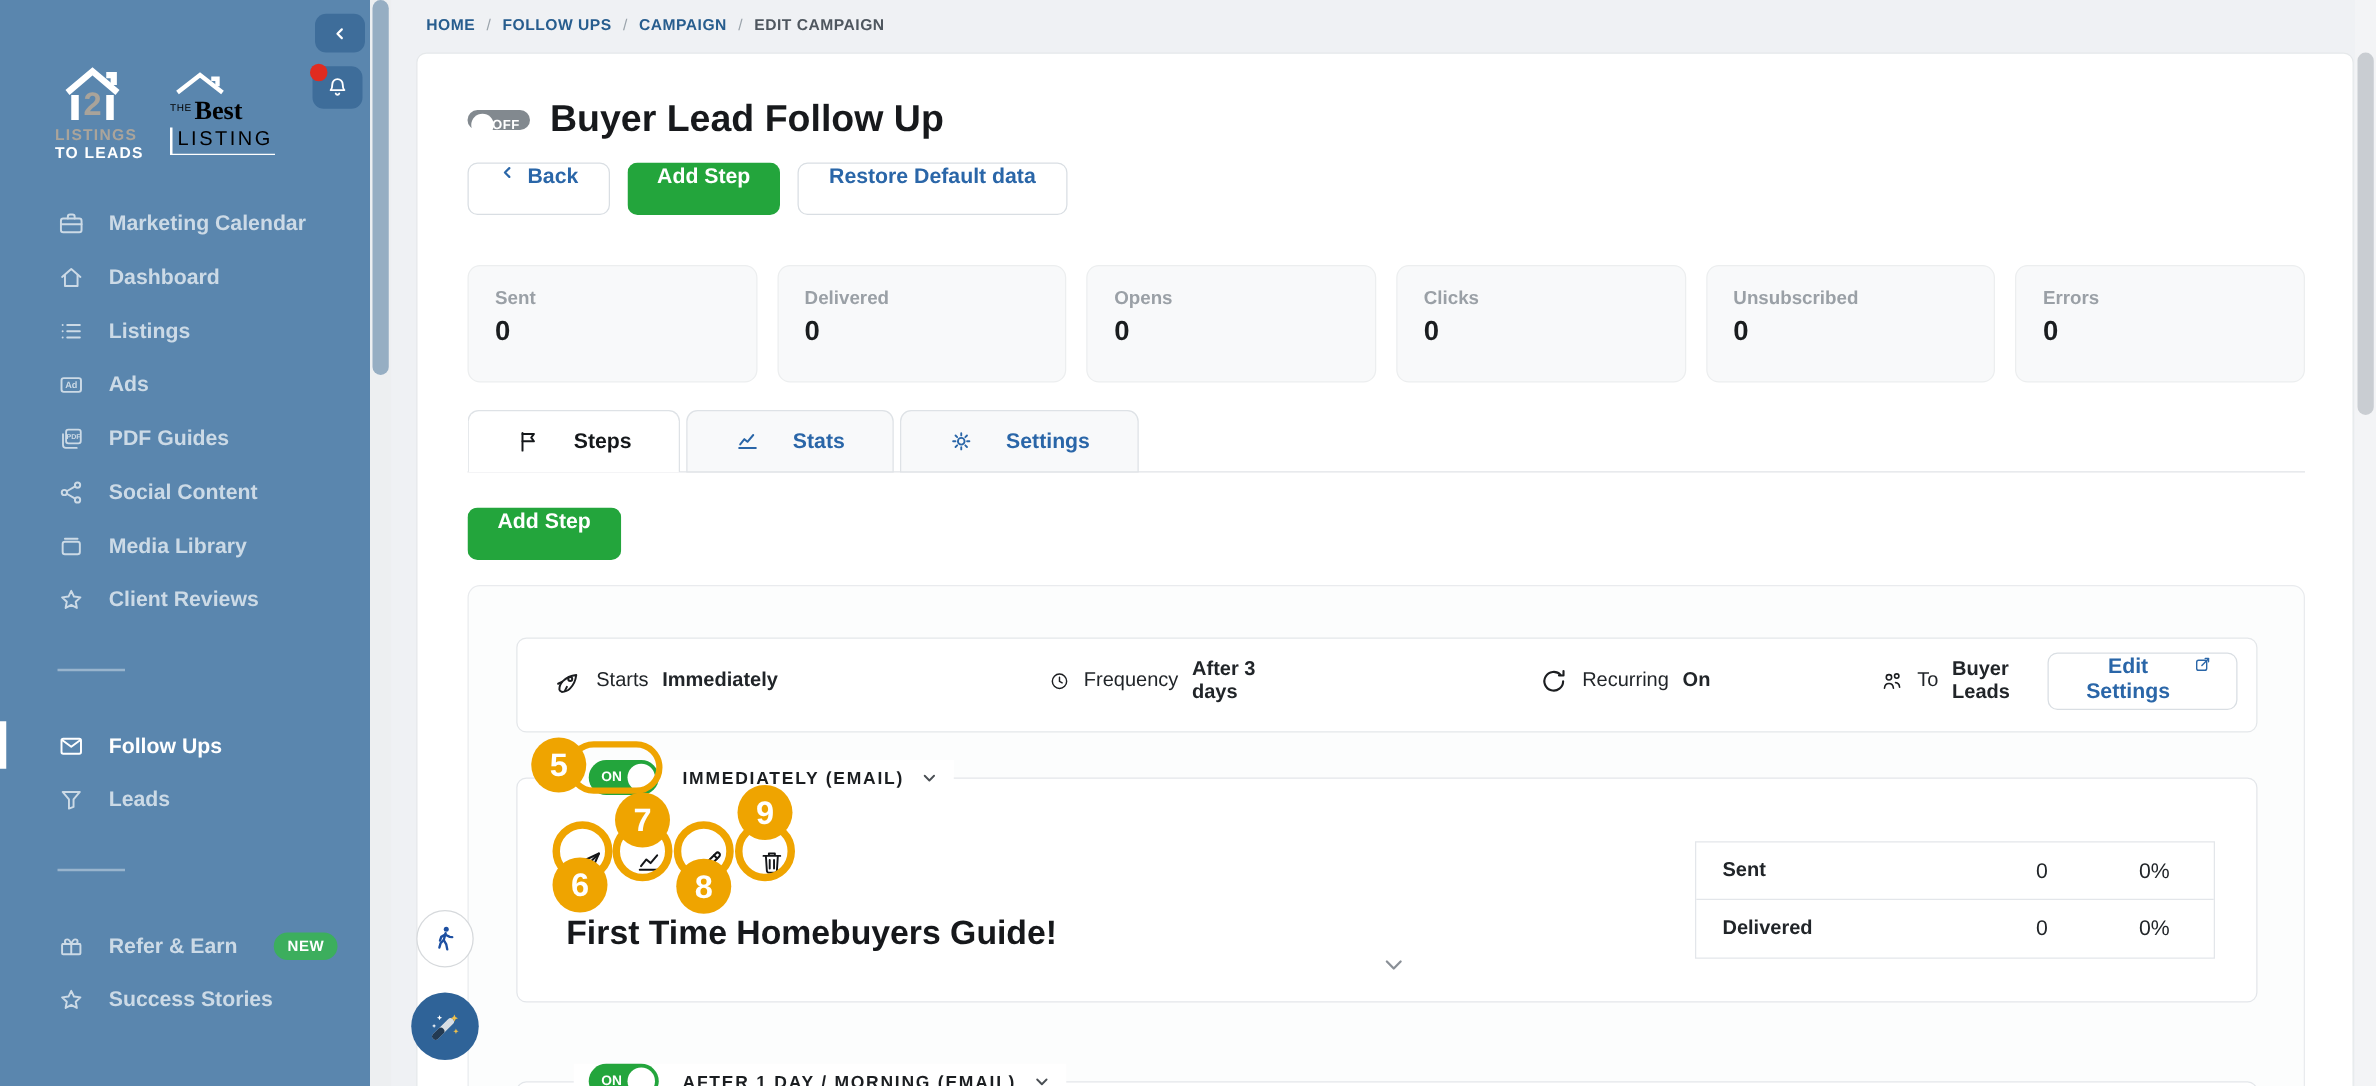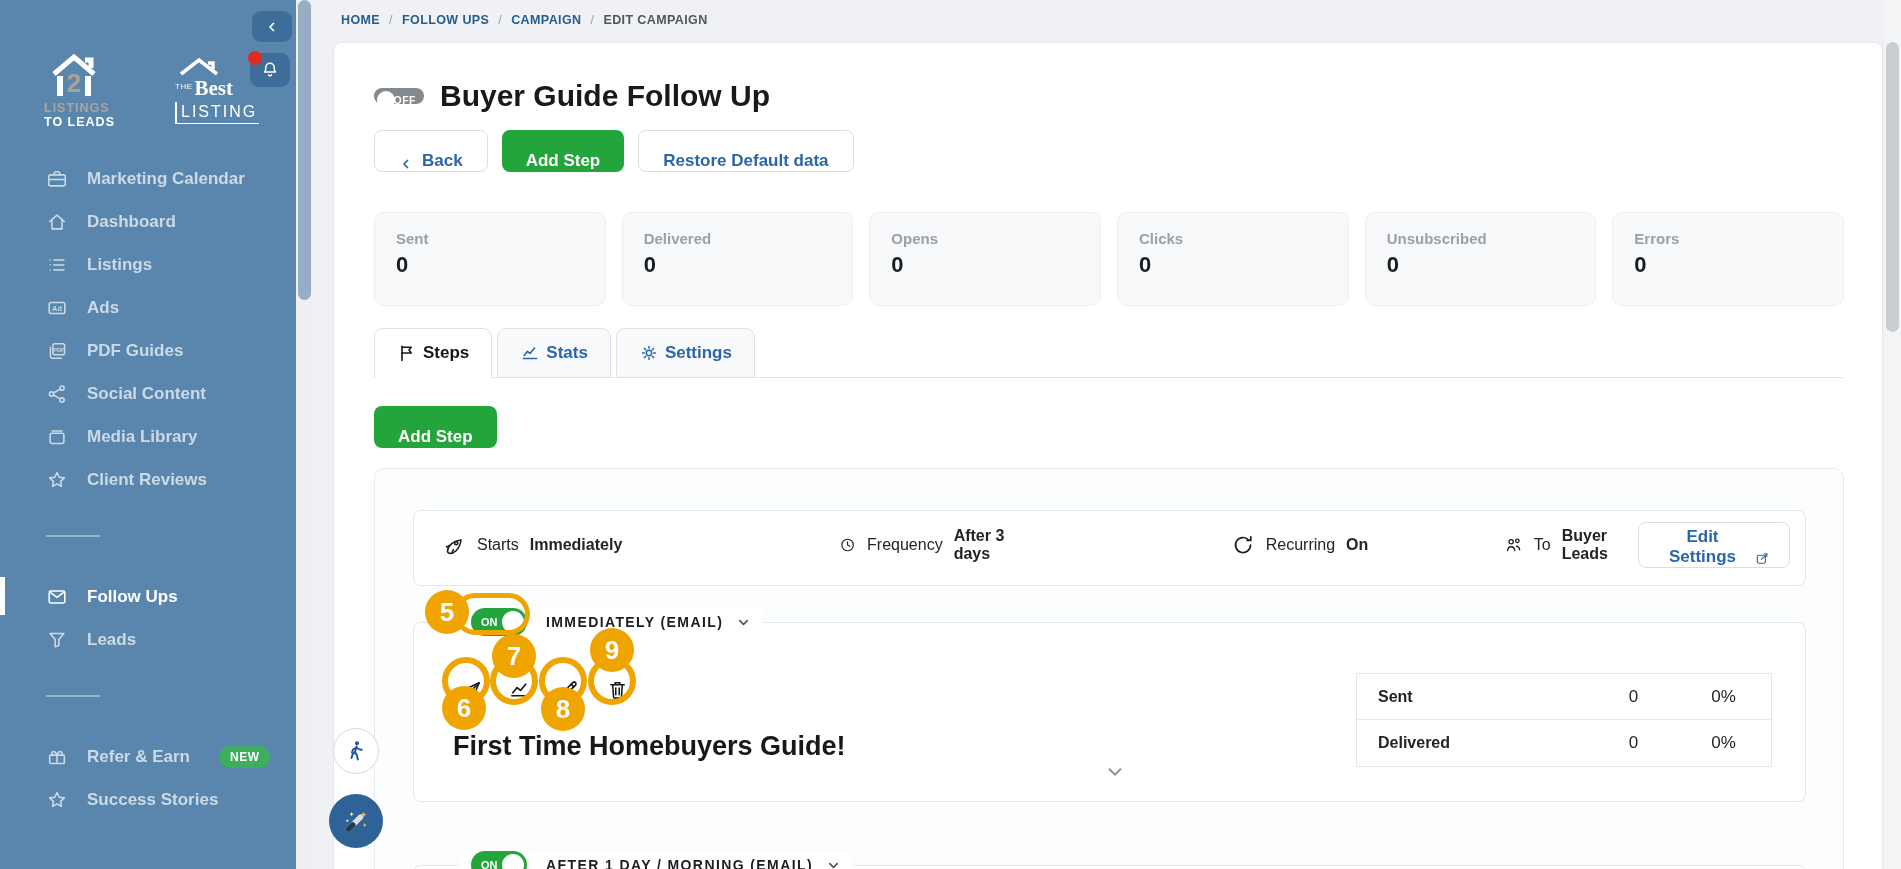--- a/index.html
+++ b/index.html
@@ -12,21 +12,21 @@
   .sb-scroll { position:absolute; left:296px; top:0; bottom:0; width:17px; background:#edeff1; }
   .sb-thumb { position:absolute; left:2px; top:0; width:13px; height:300px; background:#96aec3; border-radius:7px; }
   .sb-top-btn { position:absolute; width:40px; height:31px; background:#3e6d9a; border-radius:9px; display:flex; align-items:center; justify-content:center; color:#fff; }
   .collapse-btn { left:252px; top:11px; }
   .bell-btn { left:250px; top:53px; height:34px; }
   .bell-dot { position:absolute; left:-2px; top:-2px; width:14px; height:14px; border-radius:50%; background:#e02b20; }
   .logo-row { display:flex; gap:20px; padding:52px 0 0 44px; align-items:flex-start; }
   .logo1 { color:#fff; width:72px; }
   .logo1 .l1-txt1 { color:#aaa49b; font-size:12.5px; font-weight:bold; letter-spacing:1px; margin-top:3px; }
   .logo1 .l1-txt2 { color:#fff; font-size:12.5px; font-weight:bold; letter-spacing:1px; }
-  .logo2 { color:#ffffff; margin-top:4px;margin-left:39px; }
+  .logo2 { color:#000000; margin-top:4px; }
   .logo2 .the { font-size:8px; letter-spacing:.5px; vertical-align:6px; margin-right:2px; }
   .logo2 .best { font-size:21px; font-weight:bold; font-family:"Liberation Serif", serif; }
   .logo2 .listing { font-size:16px; letter-spacing:2px; border-left:2px solid #fff; border-bottom:1px solid #fff; padding:1px 2px 2px 4px; margin-top:1px; display:inline-block; }
   .menu { margin-top:28px; }
   .menu-item { display:flex; align-items:center; gap:19px; height:43px; padding-left:46px; color:#ccdae6; cursor:pointer; position:relative; }
   .menu-item .mi-label { font-size:17px; font-weight:bold; }
   .menu-item.active { color:#fff; }
   .menu-item.active::before { content:""; position:absolute; left:0; top:2px; width:5px; height:38px; background:#fff; }
   .mi-icon { width:22px; height:22px; flex:0 0 auto; }
   .sb-divider { width:54px; height:2px; background:rgba(255,255,255,.38); margin:34px 0 38px 46px; }
@@ -40,31 +40,31 @@
   .bc-current { color:#4e565e; }
   .panel { position:absolute; left:20px; top:42px; width:1550px; height:980px; background:#fff; border:1px solid #e5e8ea; border-radius:8px 8px 0 0; padding:36px 38px 0 40px; }
 
   .title-row { display:flex; align-items:center; gap:16px; }
   .toggle-off { width:50px; height:16px; background:#82898f; border-radius:12px; position:relative; cursor:pointer; flex:0 0 auto; }
   .toggle-off .knob { position:absolute; left:3px; top:3px; width:18px; height:18px; border-radius:50%; background:#fff; }
   .toggle-off .t-label { position:absolute; right:8px; top:6px; color:#fff; font-size:10.5px; font-weight:bold; letter-spacing:.5px; }
   .page-title { font-size:30px; font-weight:800; color:#17191c; }
 
   .btn-row { display:flex; gap:14px; margin-top:17px; }
-  .btn { height:42px; display:inline-flex; align-items:flex-end; justify-content:center; gap:9px; border-radius:8px; font-size:17px; font-weight:bold; cursor:pointer; border:1px solid transparent; }
+  .btn { height:42px; display:inline-flex; align-items:flex-start; justify-content:center; gap:9px; border-radius:8px; font-size:17px; font-weight:bold; cursor:pointer; border:1px solid transparent; }
   .btn-light { background:#fff; border-color:#d9dee3; color:#2a66a8; padding:0 24px; }
   .btn-green { background:#23a53c; color:#fff; padding:0 23px; }
 
   .stats-row { display:flex; gap:16px; margin-top:40px; }
   .stat-card { flex:1; height:94px; background:#f8f9fa; border:1px solid #ecEEef; border:1px solid #eceeef; border-radius:10px; padding:17px 21px; }
   .stat-label { font-size:15px; font-weight:bold; color:#9aa0a6; }
   .stat-value { font-size:22px; font-weight:bold; color:#1a1d1f; margin-top:5px; }
 
   .tabbar { display:flex; margin-top:22px; border-bottom:1px solid #e1e4e8; }
-  .tab { display:flex; align-items:center; gap:6px; height:50px; padding:0 22px; font-size:17px; font-weight:bold; border:1px solid #dee2e6; border-radius:9px 9px 0 0; margin-right:5px; margin-bottom:-1px; cursor:pointer; background:#f8f9fa; color:#2a66a8;text-align:center; }
+  .tab { display:flex; align-items:center; gap:26px; height:50px; padding:0 38px; font-size:17px; font-weight:bold; border:1px solid #dee2e6; border-radius:9px 9px 0 0; margin-right:5px; margin-bottom:-1px; cursor:pointer; background:#f8f9fa; color:#2a66a8;text-align:center; }
   .tab.active { background:#fff; color:#15181b; border-bottom-color:#fff; }
   .tab .t-icon { width:20px; height:20px; }
 
   .addstep2 { margin-top:28px; }
 
   .steps-card { margin-top:20px; background:#fcfdfd; border:1px solid #e9ebee; border-radius:10px; padding:41px 37px 60px 38px; height:540px; }
 
   .settings-bar { background:#fff; border:1px solid #e4e7ea; border-radius:8px; height:76px; display:flex; align-items:center; padding:0 15px 6px 28px; }
   .cs-item { display:flex; align-items:center; gap:11px; font-size:16px; color:#212529; }
   .cs-item b { font-weight:bold; }
@@ -261,21 +261,21 @@
     <span class="bc-current">EDIT CAMPAIGN</span>
   </div>
 
   <div class="panel">
 
     <div class="title-row">
       <div class="toggle-off">
         <span class="knob"></span>
         <span class="t-label">OFF</span>
       </div>
-      <h1 class="page-title">Buyer Guide Follow Up</h1>
+      <h1 class="page-title">Buyer Lead Follow Up</h1>
     </div>
 
     <div class="btn-row">
       <button class="btn btn-light">
         <svg width="14" height="14" viewBox="0 0 24 24" fill="none" stroke="#2a66a8" stroke-width="3" stroke-linecap="round" stroke-linejoin="round">
             <path d="M14.5 6l-6 6 6 6"></path>
           </svg>
         <span>Back</span>
       </button>
       <button class="btn btn-green">

